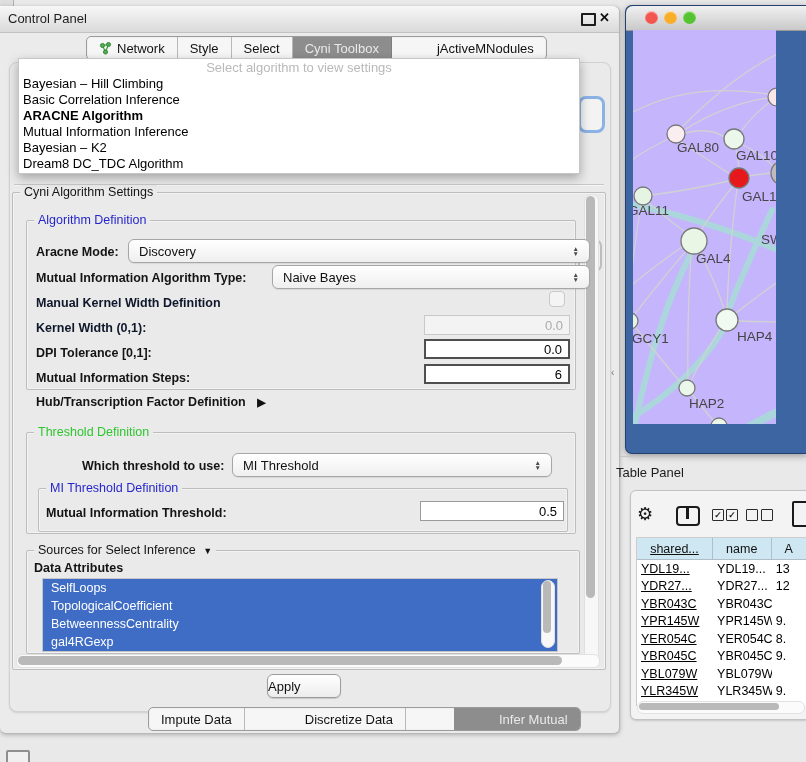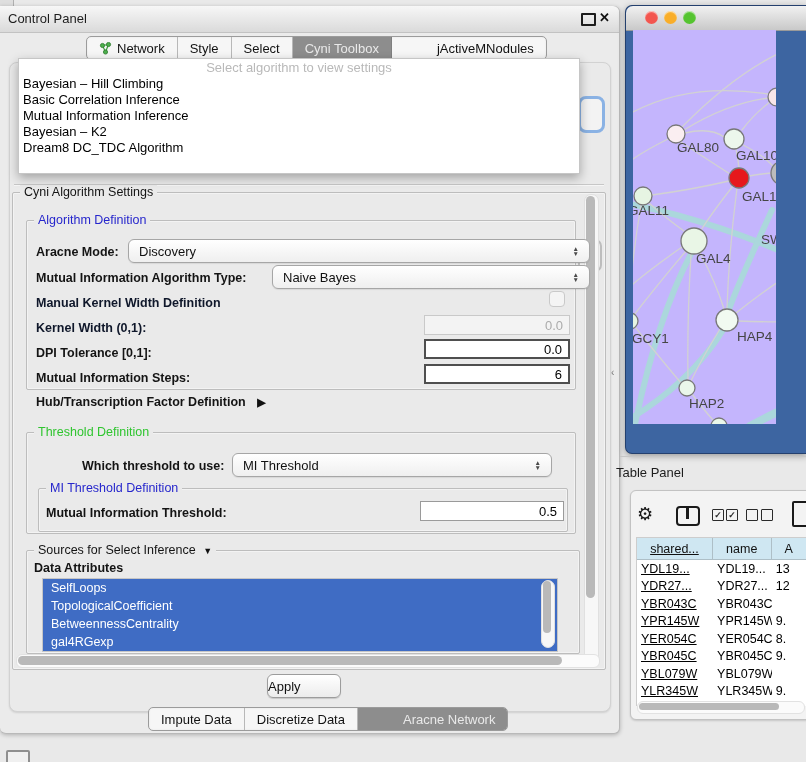--- a/index.html
+++ b/index.html
@@ -166,20 +166,21 @@
 
 <div class="abs frag-blue"></div>
 <div class="abs frag-plain"></div>
 <div class="abs etch-line"></div>
 
 <div class="abs popup">
   <div class="popup-placeholder">Select algorithm to view settings</div>
   <div id="algo-options">
       <div class="popup-item">Bayesian – Hill Climbing</div>
       <div class="popup-item">Basic Correlation Inference</div>
+      <div class="popup-item bold">ARACNE Algorithm</div>
       <div class="popup-item">Mutual Information Inference</div>
       <div class="popup-item">Bayesian – K2</div>
       <div class="popup-item">Dream8 DC_TDC Algorithm</div>
     </div>
 </div>
 
 <div class="abs group" style="left:12px;top:192px;width:592px;height:476px;"></div>
 <span class="abs legend" style="left:20px;top:185px;">Cyni Algorithm Settings</span>
 
 <div class="abs sb-track-v" style="left:584px;top:194px;width:13px;height:470px;"></div>
@@ -265,29 +266,29 @@
 <div class="abs sb-track-v" style="left:541px;top:580px;width:12px;height:66px;"></div>
 <div class="abs sb-thumb" style="left:543px;top:581px;width:8px;height:52px;"></div>
 
 <div class="abs sb-track-h" style="left:16px;top:654px;width:582px;height:12px;"></div>
 <div class="abs sb-thumb" style="left:18px;top:656px;width:544px;height:9px;"></div>
 
 <div class="abs apply-btn">
   <span>Apply</span>
 </div>
 
-<div class="abs tabbar" style="left:148px;top:707px;">
+<div class="abs tabbar" style="left:148px;top:707px;gap:48px;">
   <div class="seg">
       <span>Impute Data</span>
     </div>
   <div class="seg">
       <span>Discretize Data</span>
     </div>
   <div class="seg selected">
-      <span>Aracne Network</span>
+      <span>Infer Mutual</span>
     </div>
 </div>
 
 <div class="abs mini-icon"></div>
 <div class="abs splitter">‹</div>
 
 <div class="abs net-window"></div>
 <div class="abs net-titlebar"></div>
 <div class="abs tl" id="tl-close" style="left: 645px; background: rgb(243, 86, 79);"></div>
 <div class="abs tl" id="tl-min" style="left: 664px; background: rgb(249, 174, 41);"></div>

